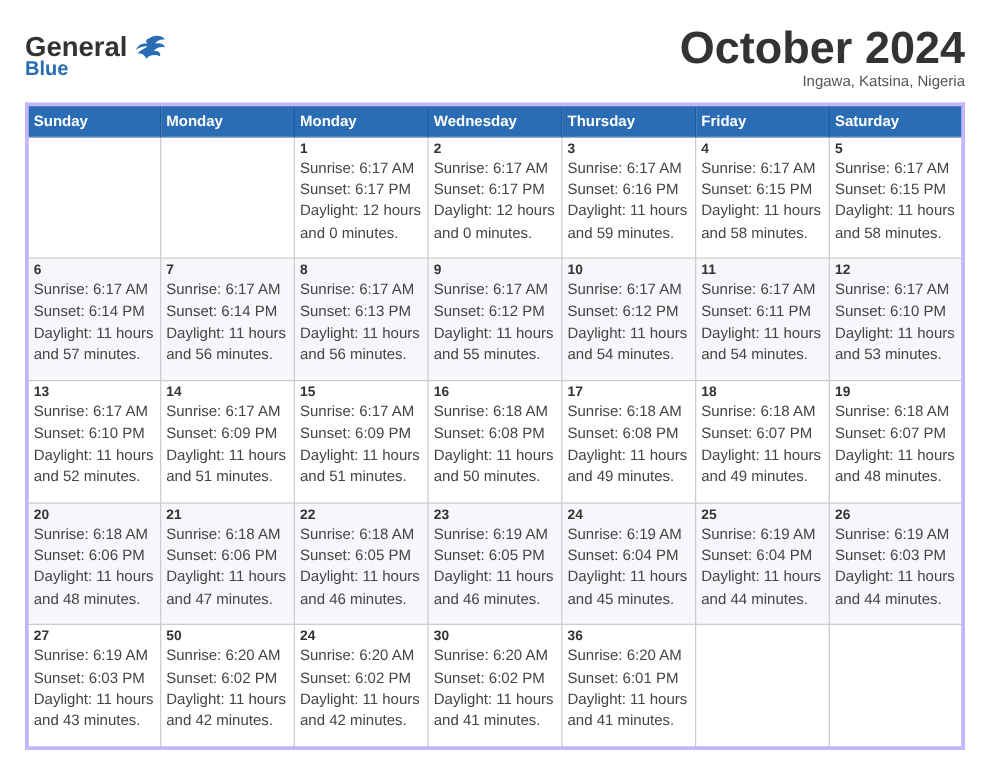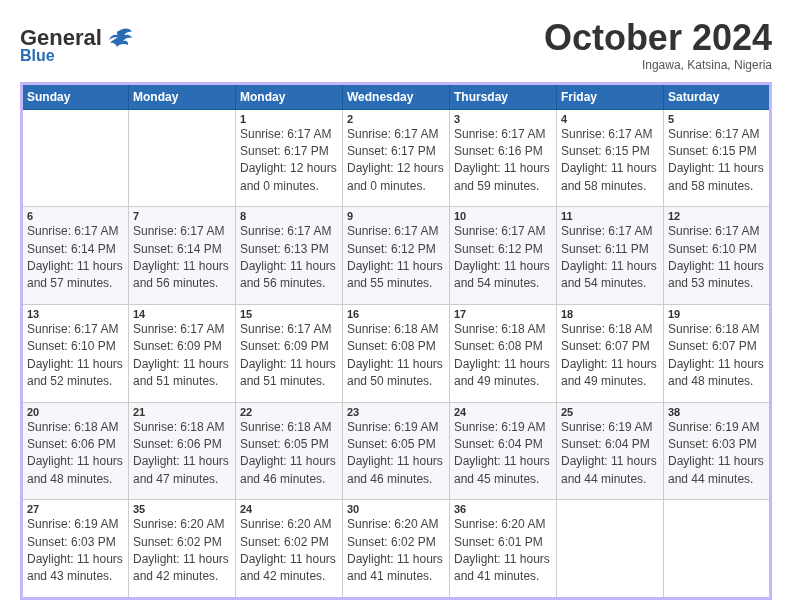--- a/index.html
+++ b/index.html
@@ -304,37 +304,37 @@
 and 45 minutes.</div>
           </td>
           <td>
             <span class="day-num">25</span>
             <div class="day-info" style="white-space: pre-line;">Sunrise: 6:19 AM
 Sunset: 6:04 PM
 Daylight: 11 hours
 and 44 minutes.</div>
           </td>
           <td>
-            <span class="day-num">38</span>
+            <span class="day-num">26</span>
             <div class="day-info" style="white-space: pre-line;">Sunrise: 6:19 AM
 Sunset: 6:03 PM
 Daylight: 11 hours
 and 44 minutes.</div>
           </td>
         </tr>
         <tr>
           <td>
             <span class="day-num">27</span>
             <div class="day-info" style="white-space: pre-line;">Sunrise: 6:19 AM
 Sunset: 6:03 PM
 Daylight: 11 hours
 and 43 minutes.</div>
           </td>
           <td>
-            <span class="day-num">35</span>
+            <span class="day-num">50</span>
             <div class="day-info" style="white-space: pre-line;">Sunrise: 6:20 AM
 Sunset: 6:02 PM
 Daylight: 11 hours
 and 42 minutes.</div>
           </td>
           <td>
             <span class="day-num">24</span>
             <div class="day-info" style="white-space: pre-line;">Sunrise: 6:20 AM
 Sunset: 6:02 PM
 Daylight: 11 hours

